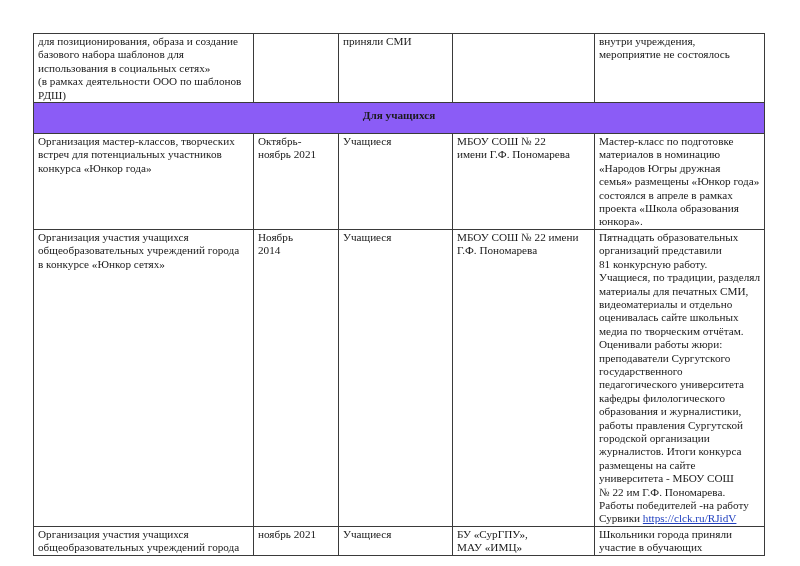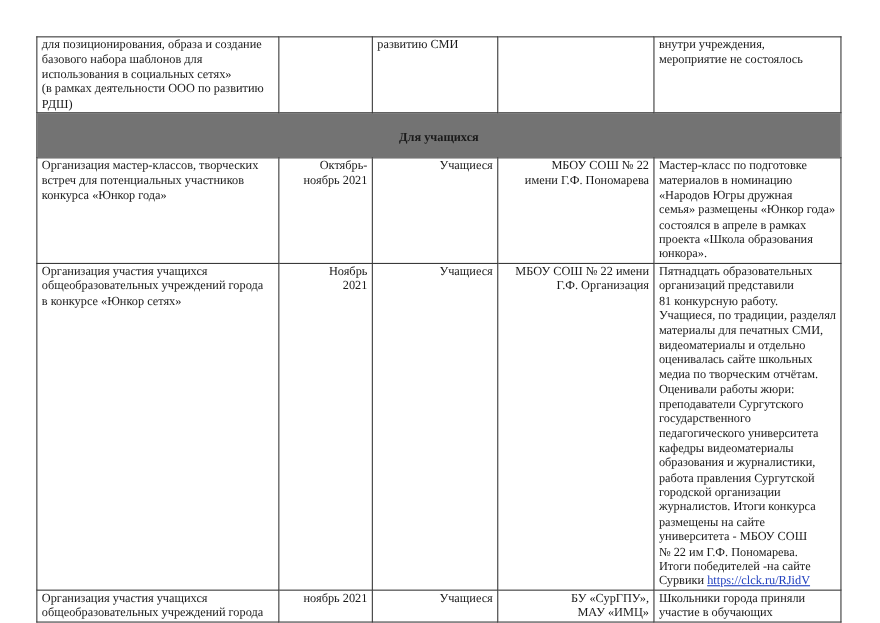--- a/index.html
+++ b/index.html
@@ -2,22 +2,22 @@
 <html><head>
 <meta charset="utf-8">
 <style>
   html, body { margin: 0; padding: 0; background: #ffffff; }
   body { width: 800px; height: 566px; position: relative; overflow: hidden;
          font-family: "Liberation Serif", "DejaVu Serif", serif; color: #1a1a1a; }
   .page { position: absolute; left: 0; top: 0; width: 800px; height: 438px; background: #fff; }
   table.doc { position: absolute; left: 33px; top: 33px; border-collapse: collapse; table-layout: fixed;
               width: 731px; font-size: 11.2px; line-height: 13.4px; }
   table.doc td { border: 1px solid #3a3a3a; vertical-align: top; padding: 1px 4px 0 4px; overflow: hidden; }
-  td.c { text-align: right; }
-  tr.section td { background: #737373; text-align: center; font-weight: bold; height: 24px; padding-top: 16px; }
+  td.c { text-align: left; }
+  tr.section td { background: #8b5cf6; text-align: center; font-weight: bold; height: 24px; padding-top: 6px; }
   .line { display: block; white-space: nowrap; }
   a.link { color: #1f3fbf; text-decoration: underline; }
 </style>
 </head>
 <body>
 
 <div class="page">
   <table class="doc">
     <colgroup>
       <col style="width:220px">
@@ -26,26 +26,26 @@
       <col style="width:142px">
       <col style="width:170px">
     </colgroup>
     <tbody>
 
       <tr style="height:61px">
         <td>
           <span class="line">для позиционирования, образа и создание</span>
           <span class="line">базового набора шаблонов для</span>
           <span class="line">использования в социальных сетях»</span>
-          <span class="line">(в рамках деятельности ООО по развитию</span>
+          <span class="line">(в рамках деятельности ООО по шаблонов</span>
           <span class="line">РДШ)</span>
         </td>
         <td class="c"></td>
         <td>
-          <span class="line">развитию СМИ</span>
+          <span class="line">приняли СМИ</span>
         </td>
         <td class="c"></td>
         <td>
           <span class="line">внутри учреждения,</span>
           <span class="line">мероприятие не состоялось</span>
         </td>
       </tr>
 
       <tr class="section">
         <td colspan="5">Для учащихся</td>
@@ -80,51 +80,51 @@
       </tr>
 
       <tr style="height:297px">
         <td>
           <span class="line">Организация участия учащихся</span>
           <span class="line">общеобразовательных учреждений города</span>
           <span class="line">в конкурсе «Юнкор сетях»</span>
         </td>
         <td class="c">
           <span class="line">Ноябрь</span>
-          <span class="line">2021</span>
+          <span class="line">2014</span>
         </td>
         <td class="c">
           <span class="line">Учащиеся</span>
         </td>
         <td class="c">
           <span class="line">МБОУ СОШ № 22 имени</span>
-          <span class="line">Г.Ф. Организация</span>
+          <span class="line">Г.Ф. Пономарева</span>
         </td>
         <td>
           <span class="line">Пятнадцать образовательных</span>
           <span class="line">организаций представили</span>
           <span class="line">81 конкурсную работу.</span>
           <span class="line">Учащиеся, по традиции, разделял</span>
           <span class="line">материалы для печатных СМИ,</span>
           <span class="line">видеоматериалы и отдельно</span>
           <span class="line">оценивалась сайте школьных</span>
           <span class="line">медиа по творческим отчётам.</span>
           <span class="line">Оценивали работы жюри:</span>
           <span class="line">преподаватели Сургутского</span>
           <span class="line">государственного</span>
           <span class="line">педагогического университета</span>
-          <span class="line">кафедры видеоматериалы</span>
+          <span class="line">кафедры филологического</span>
           <span class="line">образования и журналистики,</span>
-          <span class="line">работа правления Сургутской</span>
+          <span class="line">работы правления Сургутской</span>
           <span class="line">городской организации</span>
           <span class="line">журналистов. Итоги конкурса</span>
           <span class="line">размещены на сайте</span>
           <span class="line">университета - МБОУ СОШ</span>
           <span class="line">№ 22 им Г.Ф. Пономарева.</span>
-          <span class="line">Итоги победителей -на сайте</span>
+          <span class="line">Работы победителей -на работу</span>
           <span class="line"><span>Сурвики </span><a class="link" href="#">https://clck.ru/RJidV</a></span>
         </td>
       </tr>
 
       <tr style="height:26px">
         <td>
           <span class="line">Организация участия учащихся</span>
           <span class="line">общеобразовательных учреждений города</span>
         </td>
         <td class="c">

